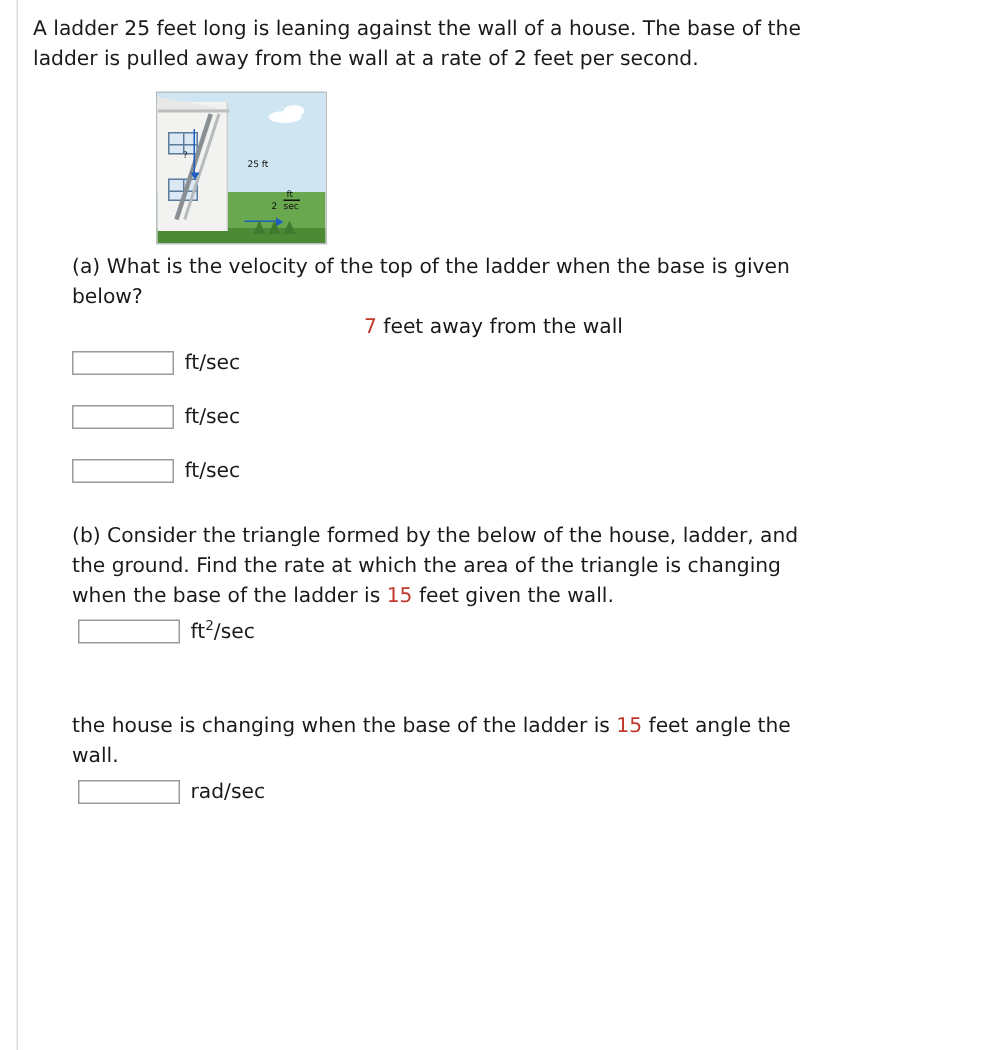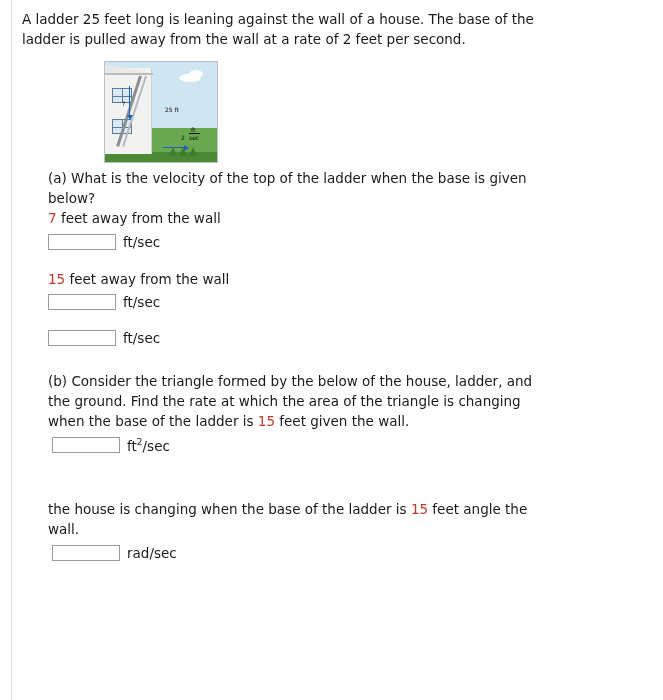--- a/index.html
+++ b/index.html
@@ -197,20 +197,21 @@
     border-bottom: 9px solid #3f7a2e;
   }
   .body {
     margin-left: 26px;
     margin-top: 4px;
     max-width: 600px;
   }
   .qline {
     line-height: 1.45;
     margin: 0 0 2px 0;
+    text-align: center;
   }
   .num {
     color: #c0392b;
   }
   .ansrow {
     display: flex;
     align-items: flex-start;
     margin: 5px 0 0 0;
   }
   .ansrow.indent {
@@ -298,23 +299,20 @@
       <div class="qline">
         <span class="num">7</span><span> feet away from the wall</span>
       </div>
       <div class="ansrow">
         <input class="ansbox" type="text" value="" placeholder="" style="">
         <span class="unit">ft/sec</span>
       </div>
     </div>
 
     <div class="block">
-      <div class="qline">
-        <span class="num">15</span><span> feet away from the wall</span>
-      </div>
       <div class="ansrow">
         <input class="ansbox" type="text" value="" placeholder="" style="">
         <span class="unit">ft/sec</span>
       </div>
     </div>
 
     <div class="block">
       <div class="ansrow">
         <input class="ansbox" type="text" value="" placeholder="" style="">
         <span class="unit">ft/sec</span>

